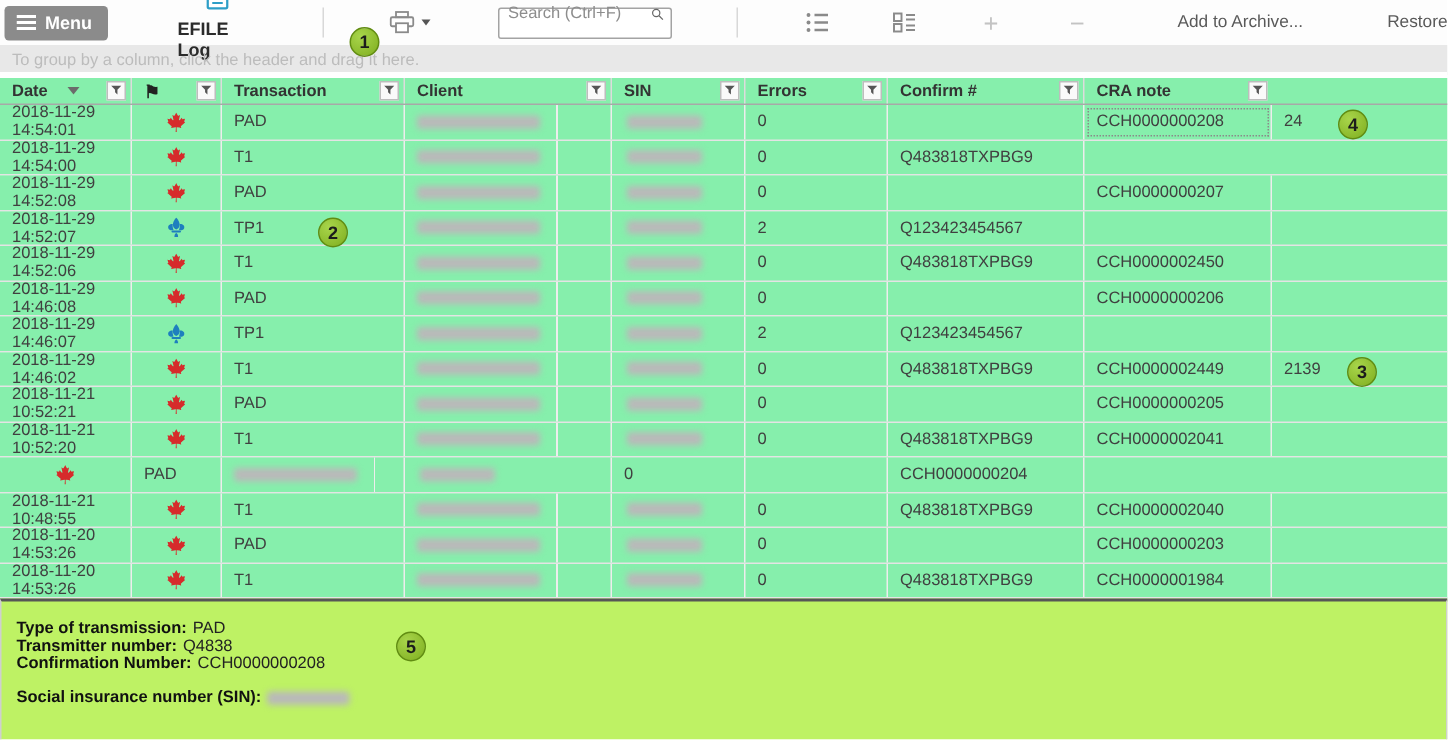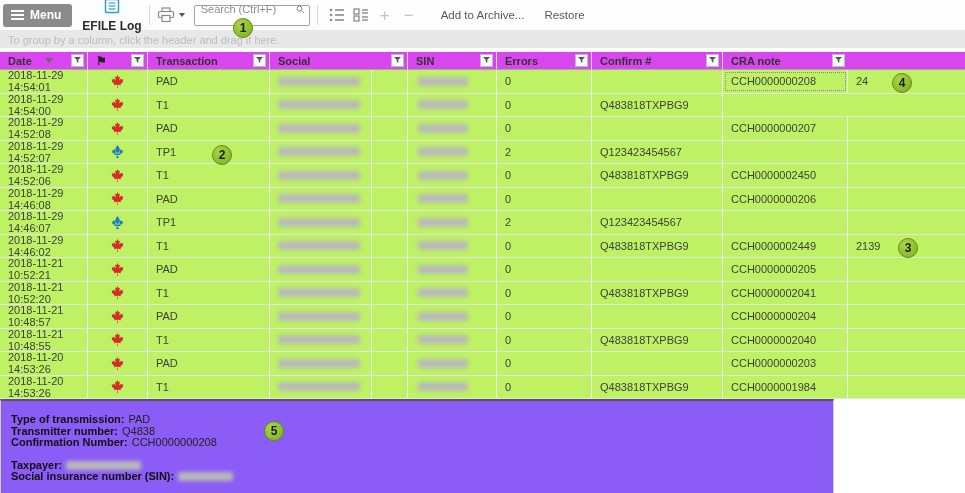--- a/index.html
+++ b/index.html
@@ -3,21 +3,21 @@
 <meta charset="utf-8">
 <style>
   * { box-sizing: border-box; margin: 0; padding: 0; }
   html,body { width:965px; height:493px; }
   body {
     font-family:"Liberation Sans", sans-serif;
     position:relative; background:#fff; overflow:hidden;
     -webkit-font-smoothing:antialiased;
   }
   
-  .toolbar { height:30px; display:flex; align-items:center; background:#fdfdfd; padding-left:3px; }
+  .toolbar { height:30px; display:flex; align-items:center; background:#fdfdfd; padding-left:3px;gap:36px; }
   .menu-btn { background:#8b8b8b; color:#fff; border:0; border-radius:3px; height:23px;
     display:flex; align-items:center; gap:6px; padding:0 11px 0 8px; font-weight:bold;
     font-size:12px; font-family:inherit; cursor:pointer; }
   .efile { display:flex; align-items:center; gap:5px; margin-left:10px; font-weight:bold;
     font-size:12px; color:#2b2b2b;flex-direction:column; }
   .vsep { width:1px; height:20px; background:#d8d8d8; margin:0 7px; }
   .printer-group { display:flex; align-items:center; gap:3px; cursor:pointer; }
   .caret-down { width:0; height:0; border-left:3.5px solid transparent; border-right:3.5px solid transparent;
     border-top:4px solid #555; margin-left:1px; }
   .searchbox { width:116px; height:21px; border:1px solid #a3a3a3; border-radius:2px;
@@ -28,40 +28,40 @@
   .tool-ico { display:flex; align-items:center; justify-content:center; width:24px; height:24px; cursor:pointer; }
   .tool-ico.disabled { cursor:default; }
   .plusminus { font-size:17px; color:#c3c3c3; font-weight:400; line-height:1; }
   .link-btn { font-size:11.5px; color:#595959; margin-left:20px; cursor:pointer; white-space:nowrap; }
   
   .groupbar { height:20px; background:#e8e8e8; color:#bcbcbc; font-size:11px; line-height:20px;
     padding-left:8px; border-bottom:2px solid #fff; }
   
   .grid { position:absolute; top:52px; left:0; width:965px; }
   .gridrow { display:grid; grid-template-columns:88px 60px 122px 138px 89px 95px 131px 125px 1fr; }
-  .ghead { background:#d946ef; border-bottom:1px solid #a8a8a8; height:18px; }
+  .ghead { background:#86efac; border-bottom:1px solid #a8a8a8; height:18px; }
   .hcell { display:flex; align-items:center; padding:0 3px 0 8px; font-size:11px; font-weight:bold;
     color:#333; border-right:1px solid #dcdcdc; position:relative; cursor:pointer; }
   .hcell:last-child { border-right:0; }
   .filter-btn { margin-left:auto; width:13px; height:13px; border:1px solid #bdbdbd; background:#fafafa;
     display:flex; align-items:center; justify-content:center; flex:0 0 auto; cursor:pointer; }
   .sort-arrow { width:0; height:0; border-left:4px solid transparent; border-right:4px solid transparent;
     border-top:5px solid #6b6b6b; margin-left:auto; margin-right:5px; }
   .flag-glyph { font-size:12px; color:#222; line-height:1; }
-  .row { height:23.5px; border-bottom:1px solid #e4e4e4; font-size:11px; color:#404040; background:#bef264; cursor:default; }
+  .row { height:23.5px; border-bottom:1px solid #e4e4e4; font-size:11px; color:#404040; background:#86efac; cursor:default; }
   .cell { display:flex; align-items:center; padding-left:8px; border-right:1px solid #ededed; overflow:hidden; }
   .cell:last-child { border-right:0; }
   .c-flag { justify-content:center; padding-left:0; }
   .c-client { background:linear-gradient(to right, transparent 101px, #ededed 101px, #ededed 102px, transparent 102px); }
   .blob { height:9px; border-radius:2px; background:#b9b9b9; filter:blur(2px); flex:0 0 auto; }
   .blob.client { width:82px; }
   .blob.sin { width:50px; margin-left:2px; }
   .cell.focused { outline:1px dotted #8a8a8a; outline-offset:-3px; }
   
-  .detail { position:absolute; top:399px; left:0; width:834px; height:94px; background:#8b5cf6;
+  .detail { position:absolute; top:399px; left:0; width:965px; height:94px; background:#bef264;
     border-top:2px solid #565656; border-left:1px solid #cfcfcf; border-right:1px solid #cfcfcf;
     padding:13px 0 0 10px; font-size:11px; color:#222; }
   .detail .dline { line-height:11.5px; display:flex; align-items:center; gap:4px; }
   .detail .dline b { color:#111; }
   .detail .spacer { height:11px; }
   .blob.detail-tp { width:75px; }
   .blob.detail-sin { width:55px; }
   
   .ann { position:absolute; width:20px; height:20px; border-radius:50%;
     background:radial-gradient(circle at 35% 30%, #a8d54b, #7fae1f);
@@ -169,21 +169,21 @@
     </div>
     <div class="hcell">
       <span>Transaction</span>
       <span class="filter-btn">
           <svg width="7" height="7" viewBox="0 0 8 8">
             <path d="M0 0h8L4.9 3.2v3.6L3.1 5.2V3.2z" fill="#555"></path>
           </svg>
         </span>
     </div>
     <div class="hcell">
-      <span>Social</span>
+      <span>Client</span>
       <span class="filter-btn">
           <svg width="7" height="7" viewBox="0 0 8 8">
             <path d="M0 0h8L4.9 3.2v3.6L3.1 5.2V3.2z" fill="#555"></path>
           </svg>
         </span>
     </div>
     <div class="hcell">
       <span>SIN</span>
       <span class="filter-btn">
           <svg width="7" height="7" viewBox="0 0 8 8">
@@ -422,21 +422,20 @@
     <div class="cell c-sin">
           <span class="blob sin"></span>
         </div>
     <div class="cell c-err">0</div>
     <div class="cell c-dcn">Q483818TXPBG9</div>
     <div class="cell c-confirm">CCH0000002041</div>
     <div class="cell c-note"></div>
   </div>
 
   <div class="gridrow row">
-    <div class="cell c-date">2018-11-21 10:48:57</div>
     <div class="cell c-flag">
   <svg width="13" height="13" viewBox="0 0 512 512">
     <path fill="#d62b2b" d="M383.8 351.7c2.5-2.5 105.2-92.4 105.2-92.4l-17.5-7.5c-10-4.9-7.4-11.5-5-17.4 2.4-7.6 20.1-67.3 20.1-67.3s-47.7 10-57.7 12.5c-7.5 2.4-10-2.5-12.5-7.5s-15-32.4-15-32.4-52.6 59.9-55.1 62.3c-10 7.5-20.1 0-17.6-10 0-10 27.6-129.6 27.6-129.6s-30.1 17.4-40.1 22.4c-7.5 5-12.6 5-17.6-5C293.5 72.3 255.9 0 255.9 0s-37.5 72.3-42.5 79.8c-5 10-10 10-17.6 5-10-5-40.1-22.4-40.1-22.4S183.3 182 183.3 192c2.5 10-7.5 17.5-17.6 10-2.5-2.5-55.1-62.3-55.1-62.3S98.1 167 95.6 172s-5 9.9-12.5 7.5C73 177 25.4 167 25.4 167s17.6 59.7 20.1 67.3c2.4 6 5 12.5-5 17.4L23 259.3s102.6 89.9 105.2 92.4c5.1 5 10 7.5 5.1 22.5-5.1 15-10.1 35.1-10.1 35.1s95.2-20.1 105.3-22.6c8.7-.9 18.3 2.5 18.3 12.5S241 512 241 512h30s-5.8-102.7-5.8-112.8 9.5-13.4 18.3-12.5c10 2.5 105.3 22.6 105.3 22.6s-5-20.1-10.1-35.1c-4.9-15-.1-17.5 5.1-22.5z"></path>
   </svg>
 </div>
     <div class="cell c-tx">PAD</div>
     <div class="cell c-client">
           <span class="blob client"></span>
         </div>
     <div class="cell c-sin">
@@ -517,24 +516,20 @@
   </div>
   <div class="dline">
     <b>Transmitter number:</b>
     <span>Q4838</span>
   </div>
   <div class="dline">
     <b>Confirmation Number:</b>
     <span>CCH0000000208</span>
   </div>
   <div class="spacer"></div>
-  <div class="dline">
-    <b>Taxpayer:</b>
-    <span class="blob detail-tp"></span>
-  </div>
   <div class="dline">
     <b>Social insurance number (SIN):</b>
     <span class="blob detail-sin"></span>
   </div>
 </div>
 
 <div class="ann" style="left: 233px; top: 18px;">1</div>
 <div class="ann" style="left: 212px; top: 145px;">2</div>
 <div class="ann" style="left: 898px; top: 238px;">3</div>
 <div class="ann" style="left: 892px; top: 73px;">4</div>

